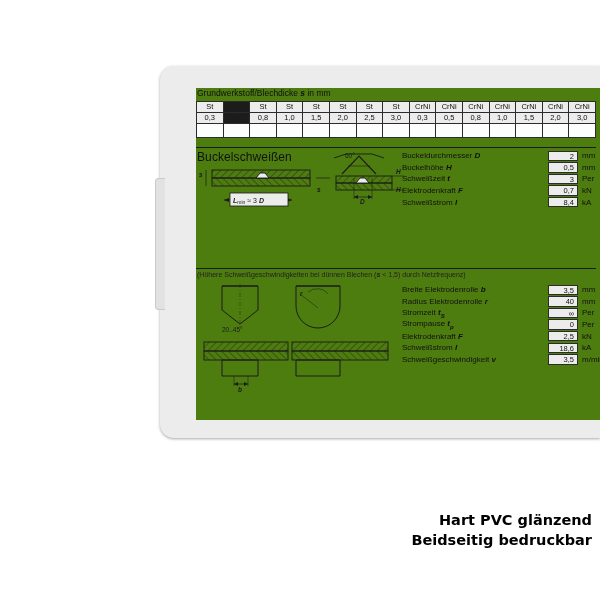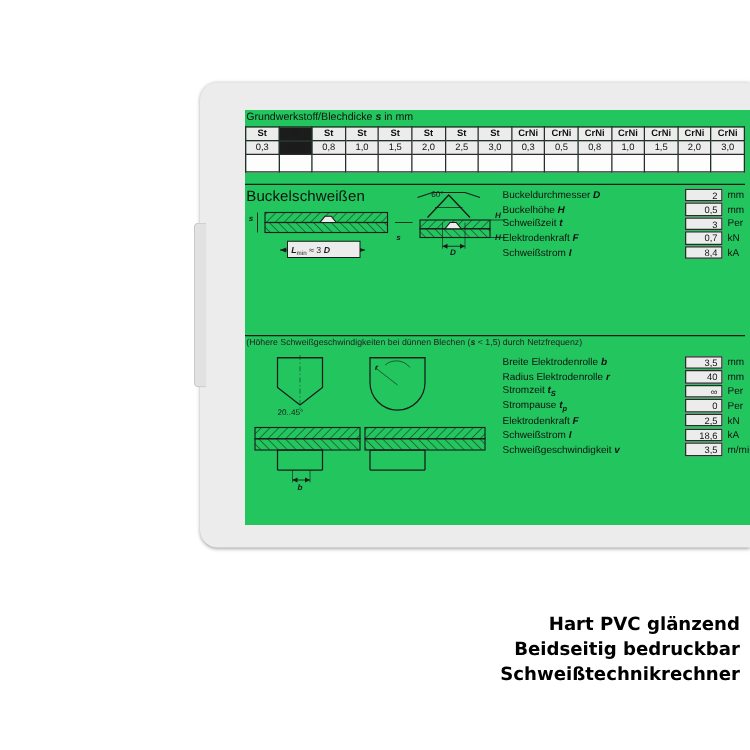--- a/index.html
+++ b/index.html
@@ -31,21 +31,21 @@
     width:10px; height:132px;
     background:#e2e2e2;
     border:1px solid #c9c9c9;
     border-right:none;
     border-radius:4px 0 0 4px;
   }
 
   #sheet {
     position:absolute;
     left:36px; top:22px; right:0; bottom:18px;
-    background:#22c55e;
+    background:#4d7c0f;
   }
 
   
   .tbl-title {
     font-size:8.5px; color:#111; margin:0 0 3px 1px; white-space:nowrap;
   }
   .tbl-title i { font-style:italic; font-weight:bold; }
   table.grid {
     border-collapse:collapse;
     table-layout:fixed;
@@ -54,21 +54,21 @@
   table.grid td {
     border:1px solid #2b2b2b;
     font-size:7.5px;
     text-align:center;
     line-height:1.05;
     padding:1px 0;
     background:#ececec;
     color:#111;
     height:11px;
   }
-  table.grid td.mat { font-weight:bold; }
+  table.grid td.mat { font-weight:normal; }
   table.grid td.sel {
     background:#1c1c1c; color:#1c1c1c;
   }
   table.grid tr.blank td { height:14px; background:#fdfdfd; }
 
   
   .rule { border-top:1.4px solid #1b1b1b; margin:9px 0 2px 0; width:400px; }
   h2.sec {
     font-size:12px; font-weight:normal; margin:0 12px 1px 1px; color:#111;
     letter-spacing:.1px;
@@ -327,14 +327,13 @@
           <div class="vunit">m/min</div>
         </div>
       </div>
 
   </div>
 </div>
 
 <div id="caption">
   <div>Hart PVC glänzend</div>
   <div>Beidseitig bedruckbar</div>
-  <div>Schweißtechnikrechner</div>
 </div>
 
 </body></html>

